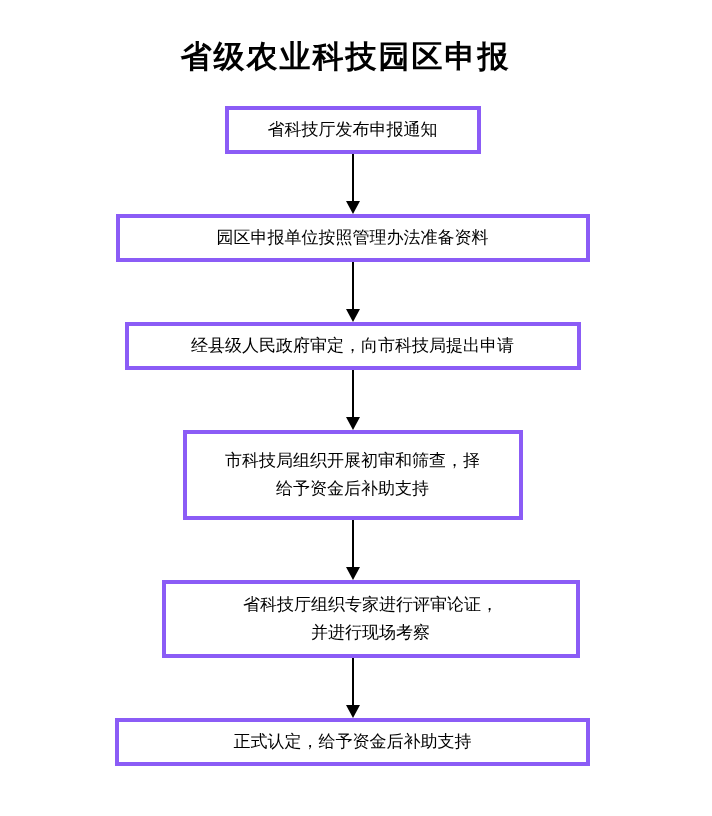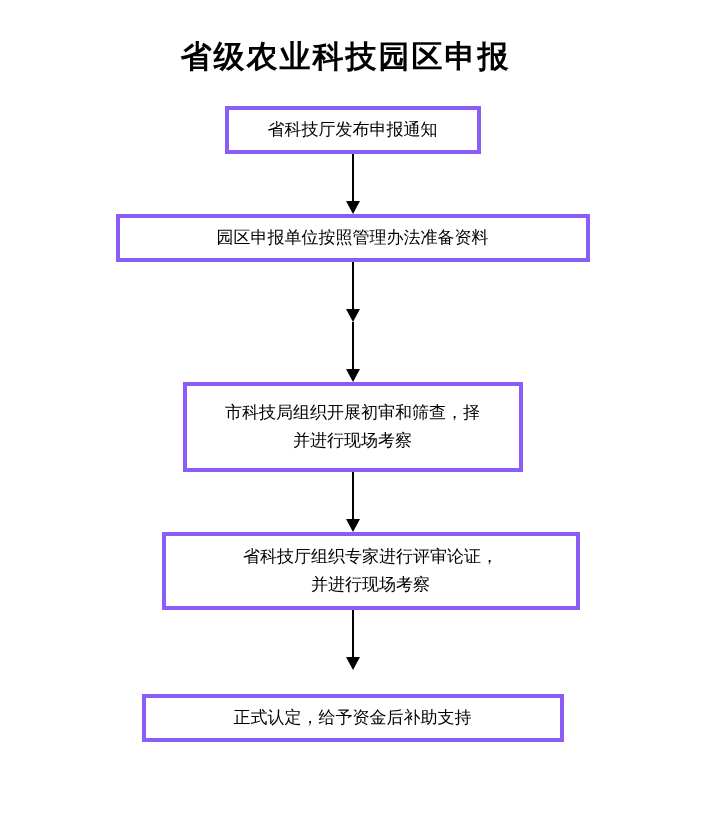--- a/index.html
+++ b/index.html
@@ -45,21 +45,21 @@
     line-height: 1.65;
     box-sizing: border-box;
     padding: 6px 10px;
     white-space: pre-line;
   }
   .b1 { width: 256px; min-height: 39px; }
   .b2 { width: 474px; min-height: 41px; }
   .b3 { width: 456px; min-height: 43px; }
   .b4 { width: 340px; min-height: 90px; }
   .b5 { width: 418px; min-height: 78px; margin-left: 36px; }
-  .b6 { width: 422px; min-height: 42px; margin-top: 24px; }
+  .b6 { width: 475px; min-height: 42px; }
   .arrow {
     width: 14px;
     height: 60px;
     display: flex;
     flex-direction: column;
     align-items: center;
   }
   .arrow .shaft {
     width: 2px;
     flex: 1;
@@ -92,29 +92,32 @@
 
     <div class="box b2">
       <span>园区申报单位按照管理办法准备资料</span>
     </div>
 
     <div class="arrow">
       <div class="shaft"></div>
       <div class="head"></div>
     </div>
 
+    <div class="box b3">
+      <span>经县级人民政府审定，向市科技局提出申请</span>
+    </div>
 
     <div class="arrow">
       <div class="shaft"></div>
       <div class="head"></div>
     </div>
 
     <div class="box b4">
       <span>市科技局组织开展初审和筛查，择
-并进行现场考察</span>
+给予资金后补助支持</span>
     </div>
 
     <div class="arrow">
       <div class="shaft"></div>
       <div class="head"></div>
     </div>
 
     <div class="box b5">
       <span>省科技厅组织专家进行评审论证，
 并进行现场考察</span>

